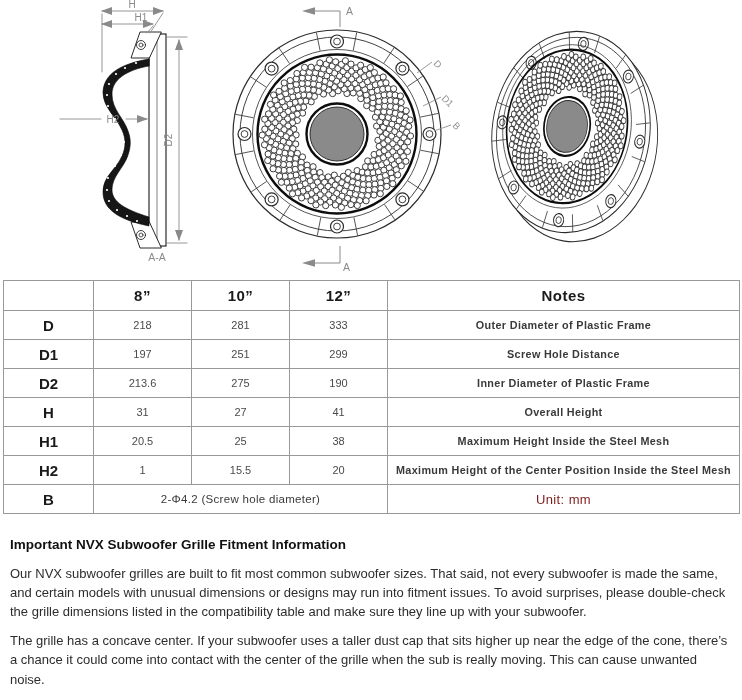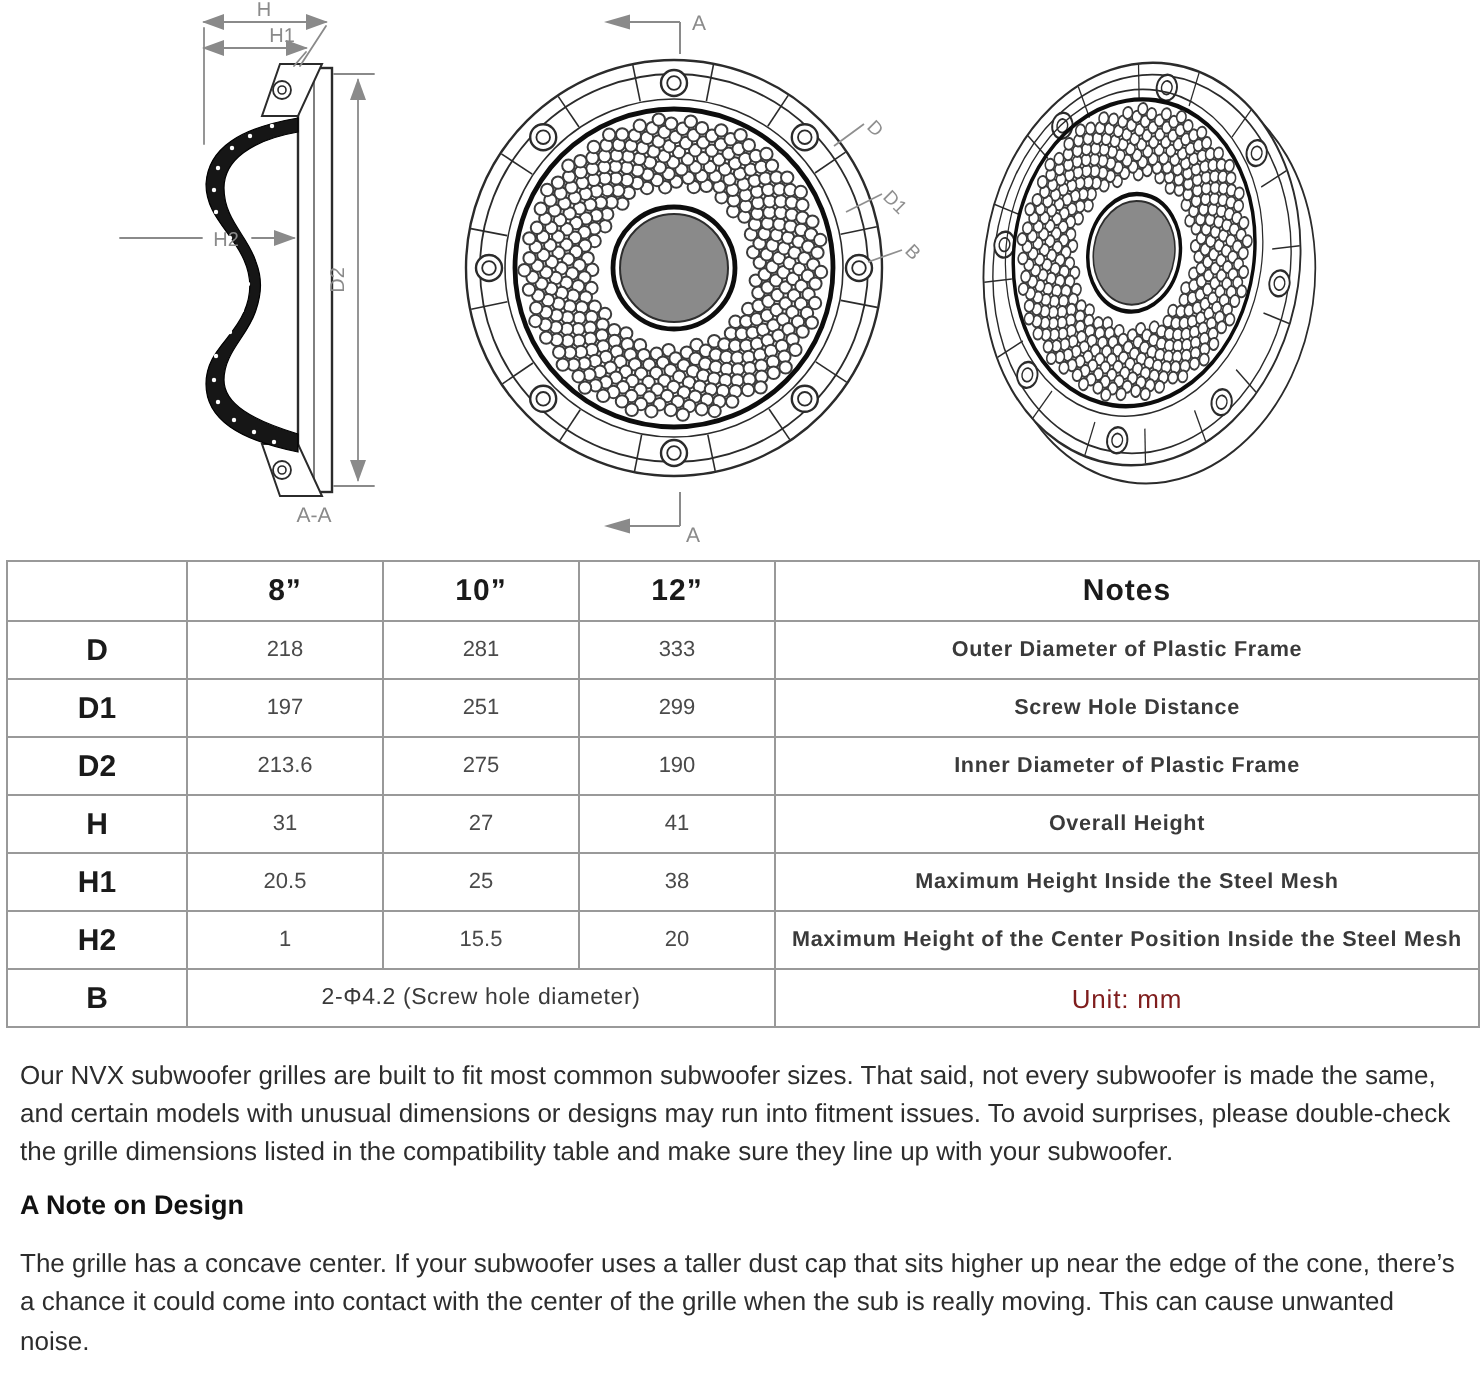--- a/index.html
+++ b/index.html
@@ -1071,16 +1071,16 @@
   </tr>
   <tr>
     <td class="param">B</td>
     <td class="spanval" colspan="3">2-Φ4.2 (Screw hole diameter)</td>
     <td class="unit">Unit: mm</td>
   </tr>
 </tbody>
   </table>
 
 <div class="copy">
+  <h3>Important NVX Subwoofer Grille Fitment Information</h3>
   <p>Our NVX subwoofer grilles are built to fit most common subwoofer sizes. That said, not every subwoofer is made the same, and certain models with unusual dimensions or designs may run into fitment issues. To avoid surprises, please double-check the grille dimensions listed in the compatibility table and make sure they line up with your subwoofer.</p>
-  <h3>A Note on Design</h3>
   <p>The grille has a concave center. If your subwoofer uses a taller dust cap that sits higher up near the edge of the cone, there’s a chance it could come into contact with the center of the grille when the sub is really moving. This can cause unwanted noise.</p>
 </div>
 
 </body></html>

